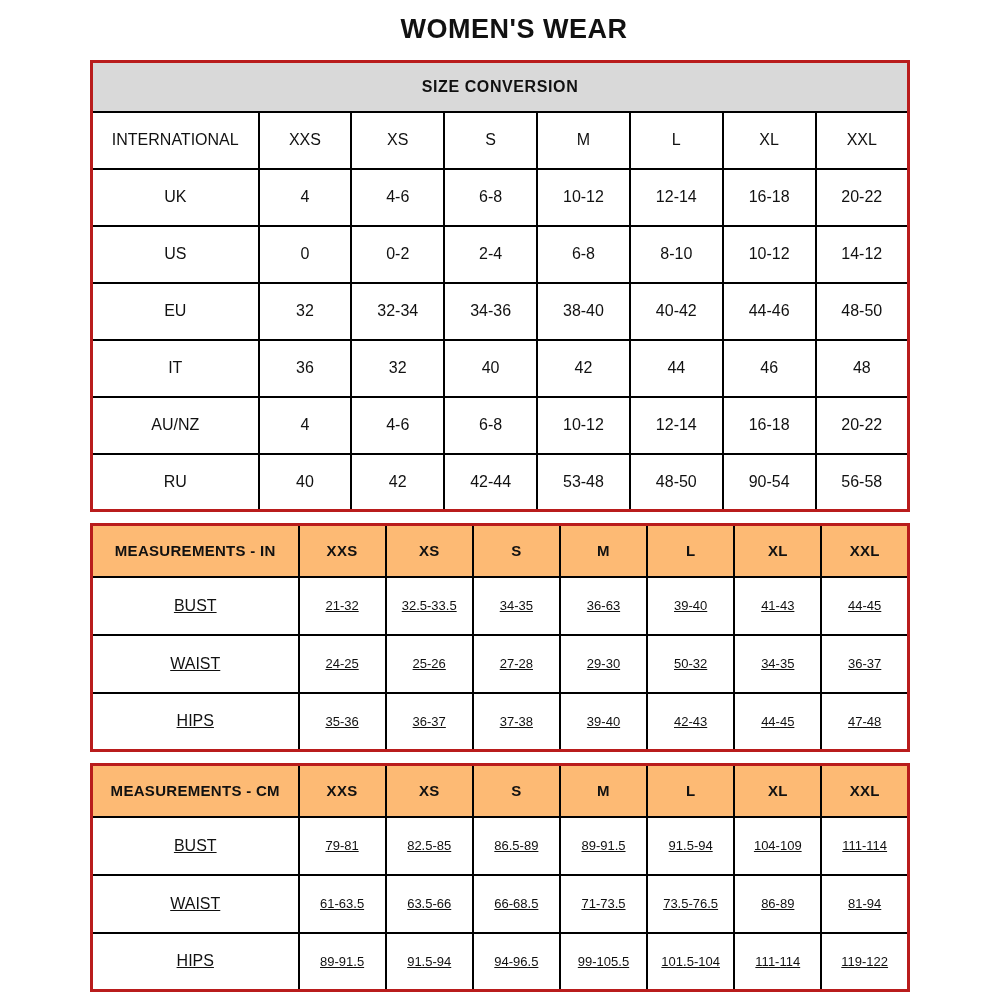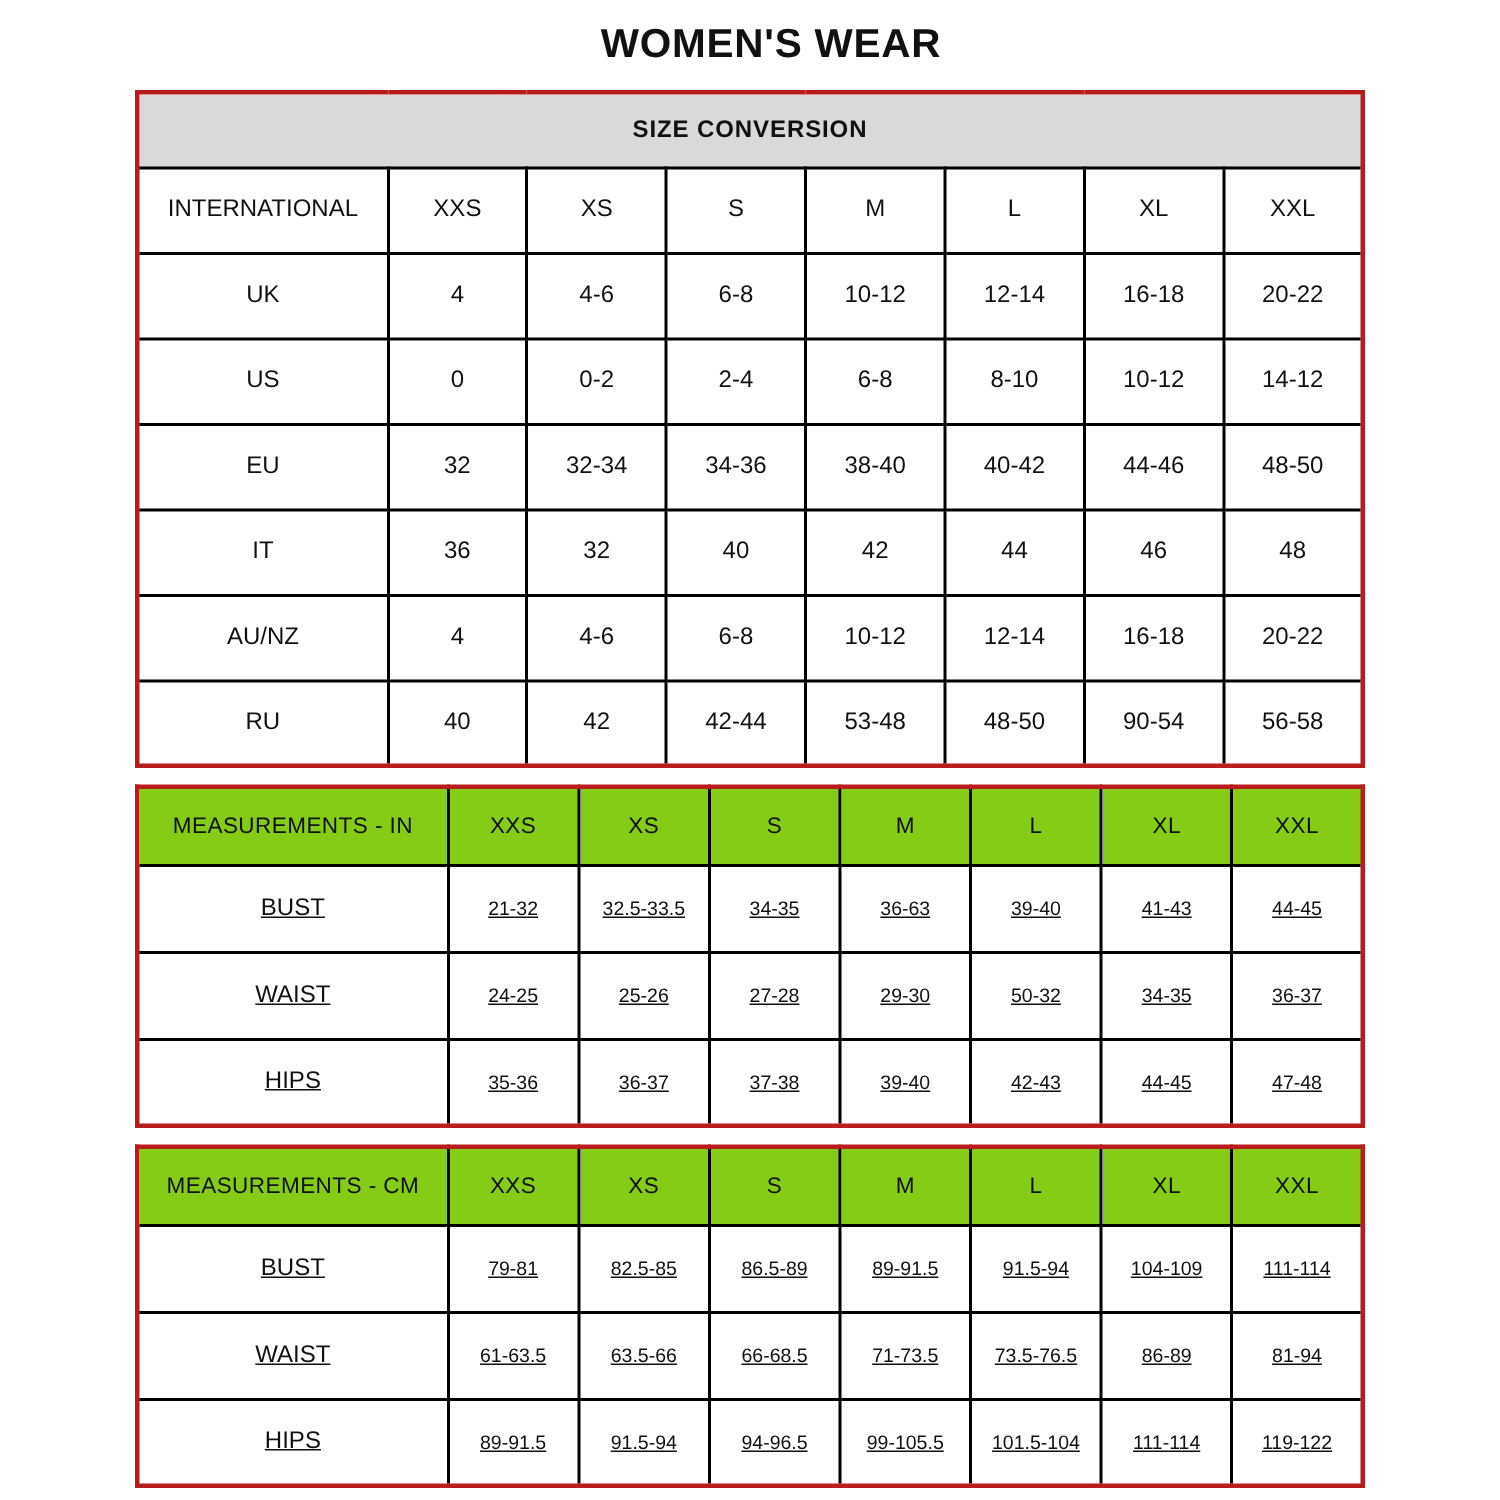--- a/index.html
+++ b/index.html
@@ -45,22 +45,22 @@
   .tbl-size th, .tbl-size td {
     height: 57px;
     font-size: 16px;
     font-weight: normal;
   }
   .tbl-size col.c-label { width: 167px; }
   
   .tbl-meas col.c-label { width: 207px; }
   .tbl-meas thead th {
     height: 52px;
-    background: #84cc16;
-    font-weight: normal;
+    background: #fdba74;
+    font-weight: bold;
     font-size: 15px;
     letter-spacing: 0.3px;
   }
   .tbl-meas tbody td { height: 58px; font-size: 13px; text-decoration: underline; }
   .tbl-meas tbody td.c-rowlabel { font-size: 16px; }
 </style>
 </head>
 <body>
 
 <div class="page-title">WOMEN'S WEAR</div>

